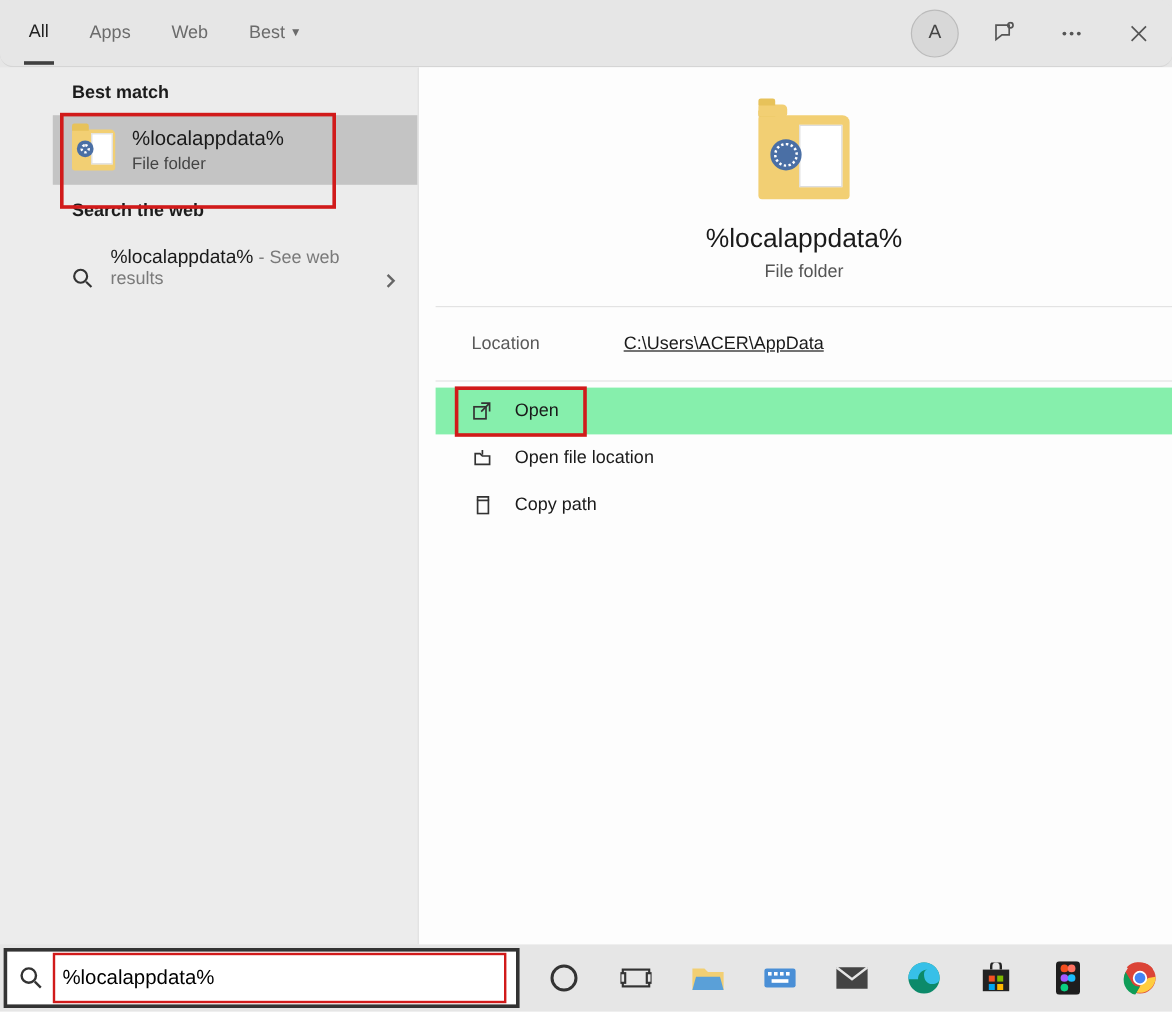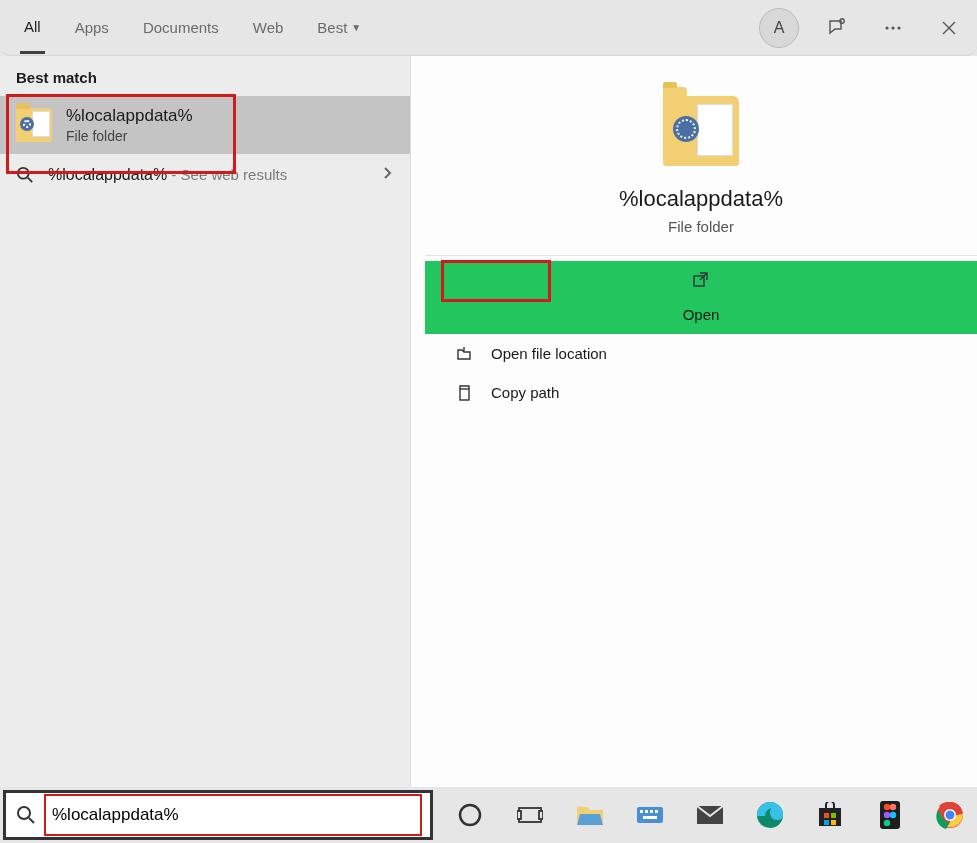--- a/index.html
+++ b/index.html
@@ -26,21 +26,21 @@
 .tab { color: #6b6b6b; font-size: 15px; cursor: pointer; padding: 16px 4px; }
 .tab.active { color: #222; border-bottom: 3px solid #404040; font-weight: 500; }
 .more-tab { display: flex; align-items: center; gap: 4px; }
 .caret-down { font-size: 10px; color: #6b6b6b; }
 
 .top-right { margin-left: auto; display: flex; gap: 20px; align-items: center; }
 .avatar { width: 40px; height: 40px; border-radius: 50%; background: #d8d8d8; border: 1px solid #bbb; display:flex; align-items:center; justify-content:center; font-size: 16px; color:#444; }
 .icon-btn { width: 36px; height: 36px; display:flex; align-items:center; justify-content:center; color:#555; cursor:pointer; }
 
 .main { display: flex; height: 731px; }
-.left-pane { width: 410px; background: #ececec; overflow:hidden; }
+.left-pane { width: 348px; background: #ececec; overflow:hidden;padding-left:44px; }
 .right-pane { flex:1; background: #fdfdfd; display:flex; flex-direction:column; border-left: 1px solid #ddd; margin-left: 0; }
 .right-inner { margin: 10px 0 0 14px; }
 
 .section-hdr { padding: 13px 16px 10px; font-weight: 600; font-size: 15px; color:#1c1c1c; }
 
 .result-row {
   display: flex; align-items: center;
   padding: 10px 16px;
   gap: 14px;
 }
@@ -49,37 +49,37 @@
 .folder-thumb { width: 36px; height: 34px; position: relative; }
 .folder-back { position:absolute; inset:0; background:#f2cf73; border-radius:2px 4px 2px 2px; }
 .folder-back::before { content:""; position:absolute; top:-5px; left:0; width:14px; height:6px; background:#e7c25a; border-radius:2px 2px 0 0; }
 .folder-doc { position:absolute; right:2px; top:3px; width:18px; height:26px; background:#fff; border:1px solid #ddd; }
 .folder-gear { position:absolute; left:4px; top:9px; width:14px; height:14px; border-radius:50%; background:#4a6fa5; }
 .folder-gear::after { content:""; position:absolute; inset:3px; border:2px dotted #fff; border-radius:50%; }
 
 .result-text .title { font-size: 17px; color:#1a1a1a; }
 .result-text .subtitle { font-size: 14px; color:#444; margin-top:2px; }
 
-.web-row { padding: 12px 16px; display:flex; align-items:flex-start; gap: 14px; }
+.web-row { padding: 12px 16px; display:flex; align-items:flex-end; gap: 14px; }
 .web-row .main-text { font-size: 16px; color:#1a1a1a; }
 .web-row .sub-gray { color:#7a7a7a; font-size: 15px; }
 .chev-right { margin-left:auto; color:#777; font-size: 16px; }
 
 .detail-hero { padding: 30px 10px 20px; text-align:center; border-bottom: 1px solid #e3e3e3; }
 .detail-hero .big-icon { width:76px; height:70px; margin: 0 auto 20px; position:relative; }
 .detail-title { font-size: 22px; color:#1a1a1a; }
 .detail-sub { font-size: 15px; color:#555; margin-top: 6px; }
 
 .location-row { display:flex; padding: 22px 30px; gap: 70px; align-items:center; border-bottom: 1px solid #e3e3e3; font-size:15px; }
 .location-row .lbl { color:#5a5a5a; }
 .location-row .val { color:#1a1a1a; text-decoration: underline; cursor:pointer; }
 
 .action-list { padding: 5px 0; }
 .action-item { display:flex; align-items:center; gap: 18px; padding: 11px 30px; font-size: 15px; color:#1a1a1a; cursor:pointer; }
-.action-item.selected { background:#22c55e;flex-direction:column; }
+.action-item.selected { background:#86efac; }
 .action-icon { width:18px; display:flex; justify-content:center; color:#444; }
 
 .taskbar {
   position: absolute; bottom:0; left:0; right:0; height: 56px;
   display:flex; align-items:center;
 }
 .search-box {
   width: 430px; height: 50px; margin: 3px;
   border: 3px solid #333;
   background: #fff;
@@ -95,21 +95,20 @@
 
 svg { display:block; }
 </style>
 </head>
 <body>
 
 <div class="top-bar">
   <div class="tabs">
     <div class="tab active">All</div>
     <div class="tab">Apps</div>
-    <div class="tab">Documents</div>
     <div class="tab">Web</div>
     <div class="tab more-tab">
       <span>Best</span>
       <span class="caret-down">▼</span>
     </div>
   </div>
   <div class="top-right">
     <div class="avatar">A</div>
     <div class="icon-btn">
       <svg width="20" height="20" viewBox="0 0 20 20" fill="none" stroke="currentColor" stroke-width="1.4">
@@ -144,20 +143,21 @@
             <div class="folder-doc"></div>
             <div class="folder-gear"></div>
         </div>
         <div class="result-text">
           <div class="title">%localappdata%</div>
           <div class="subtitle">File folder</div>
         </div>
       </div>
     </div>
 
+    <div class="section-hdr">Search the web</div>
     <div class="web-row">
       <span>
         <svg width="18" height="18" viewBox="0 0 20 20" fill="none" stroke="#333" stroke-width="2">
             <circle cx="8" cy="8" r="6"></circle>
             <path d="M13 13l5 5"></path>
           </svg>
       </span>
       <span>
         <span class="main-text">%localappdata%</span><span class="sub-gray"> - See web results</span>
       </span>
@@ -178,20 +178,24 @@
           <div class="folder-back" style="border-radius:3px 6px 3px 3px;"></div>
           <div class="folder-back" style="width:24px;height:10px;top:-9px;"></div>
           <div class="folder-doc" style="width:36px;height:52px;right:6px;top:8px;"></div>
           <div class="folder-gear" style="width:26px;height:26px;left:10px;top:20px;"></div>
         </div>
       </div>
       <div class="detail-title">%localappdata%</div>
       <div class="detail-sub">File folder</div>
     </div>
 
+    <div class="location-row">
+      <span class="lbl">Location</span>
+      <span class="val">C:\Users\ACER\AppData</span>
+    </div>
 
     <div class="action-list">
       <div style="position:relative;">
         <div class="highlight-box" style="position:absolute; left:16px; top:-1px; width:110px; height:42px; pointer-events:none;"></div>
         <div class="action-item selected">
           <span class="action-icon">
             <svg width="16" height="16" viewBox="0 0 16 16" fill="none" stroke="#333" stroke-width="1.4">
                   <rect x="1" y="4" width="10" height="10"></rect>
                   <path d="M7 1h7v7M14 1L7 8"></path>
                 </svg>

